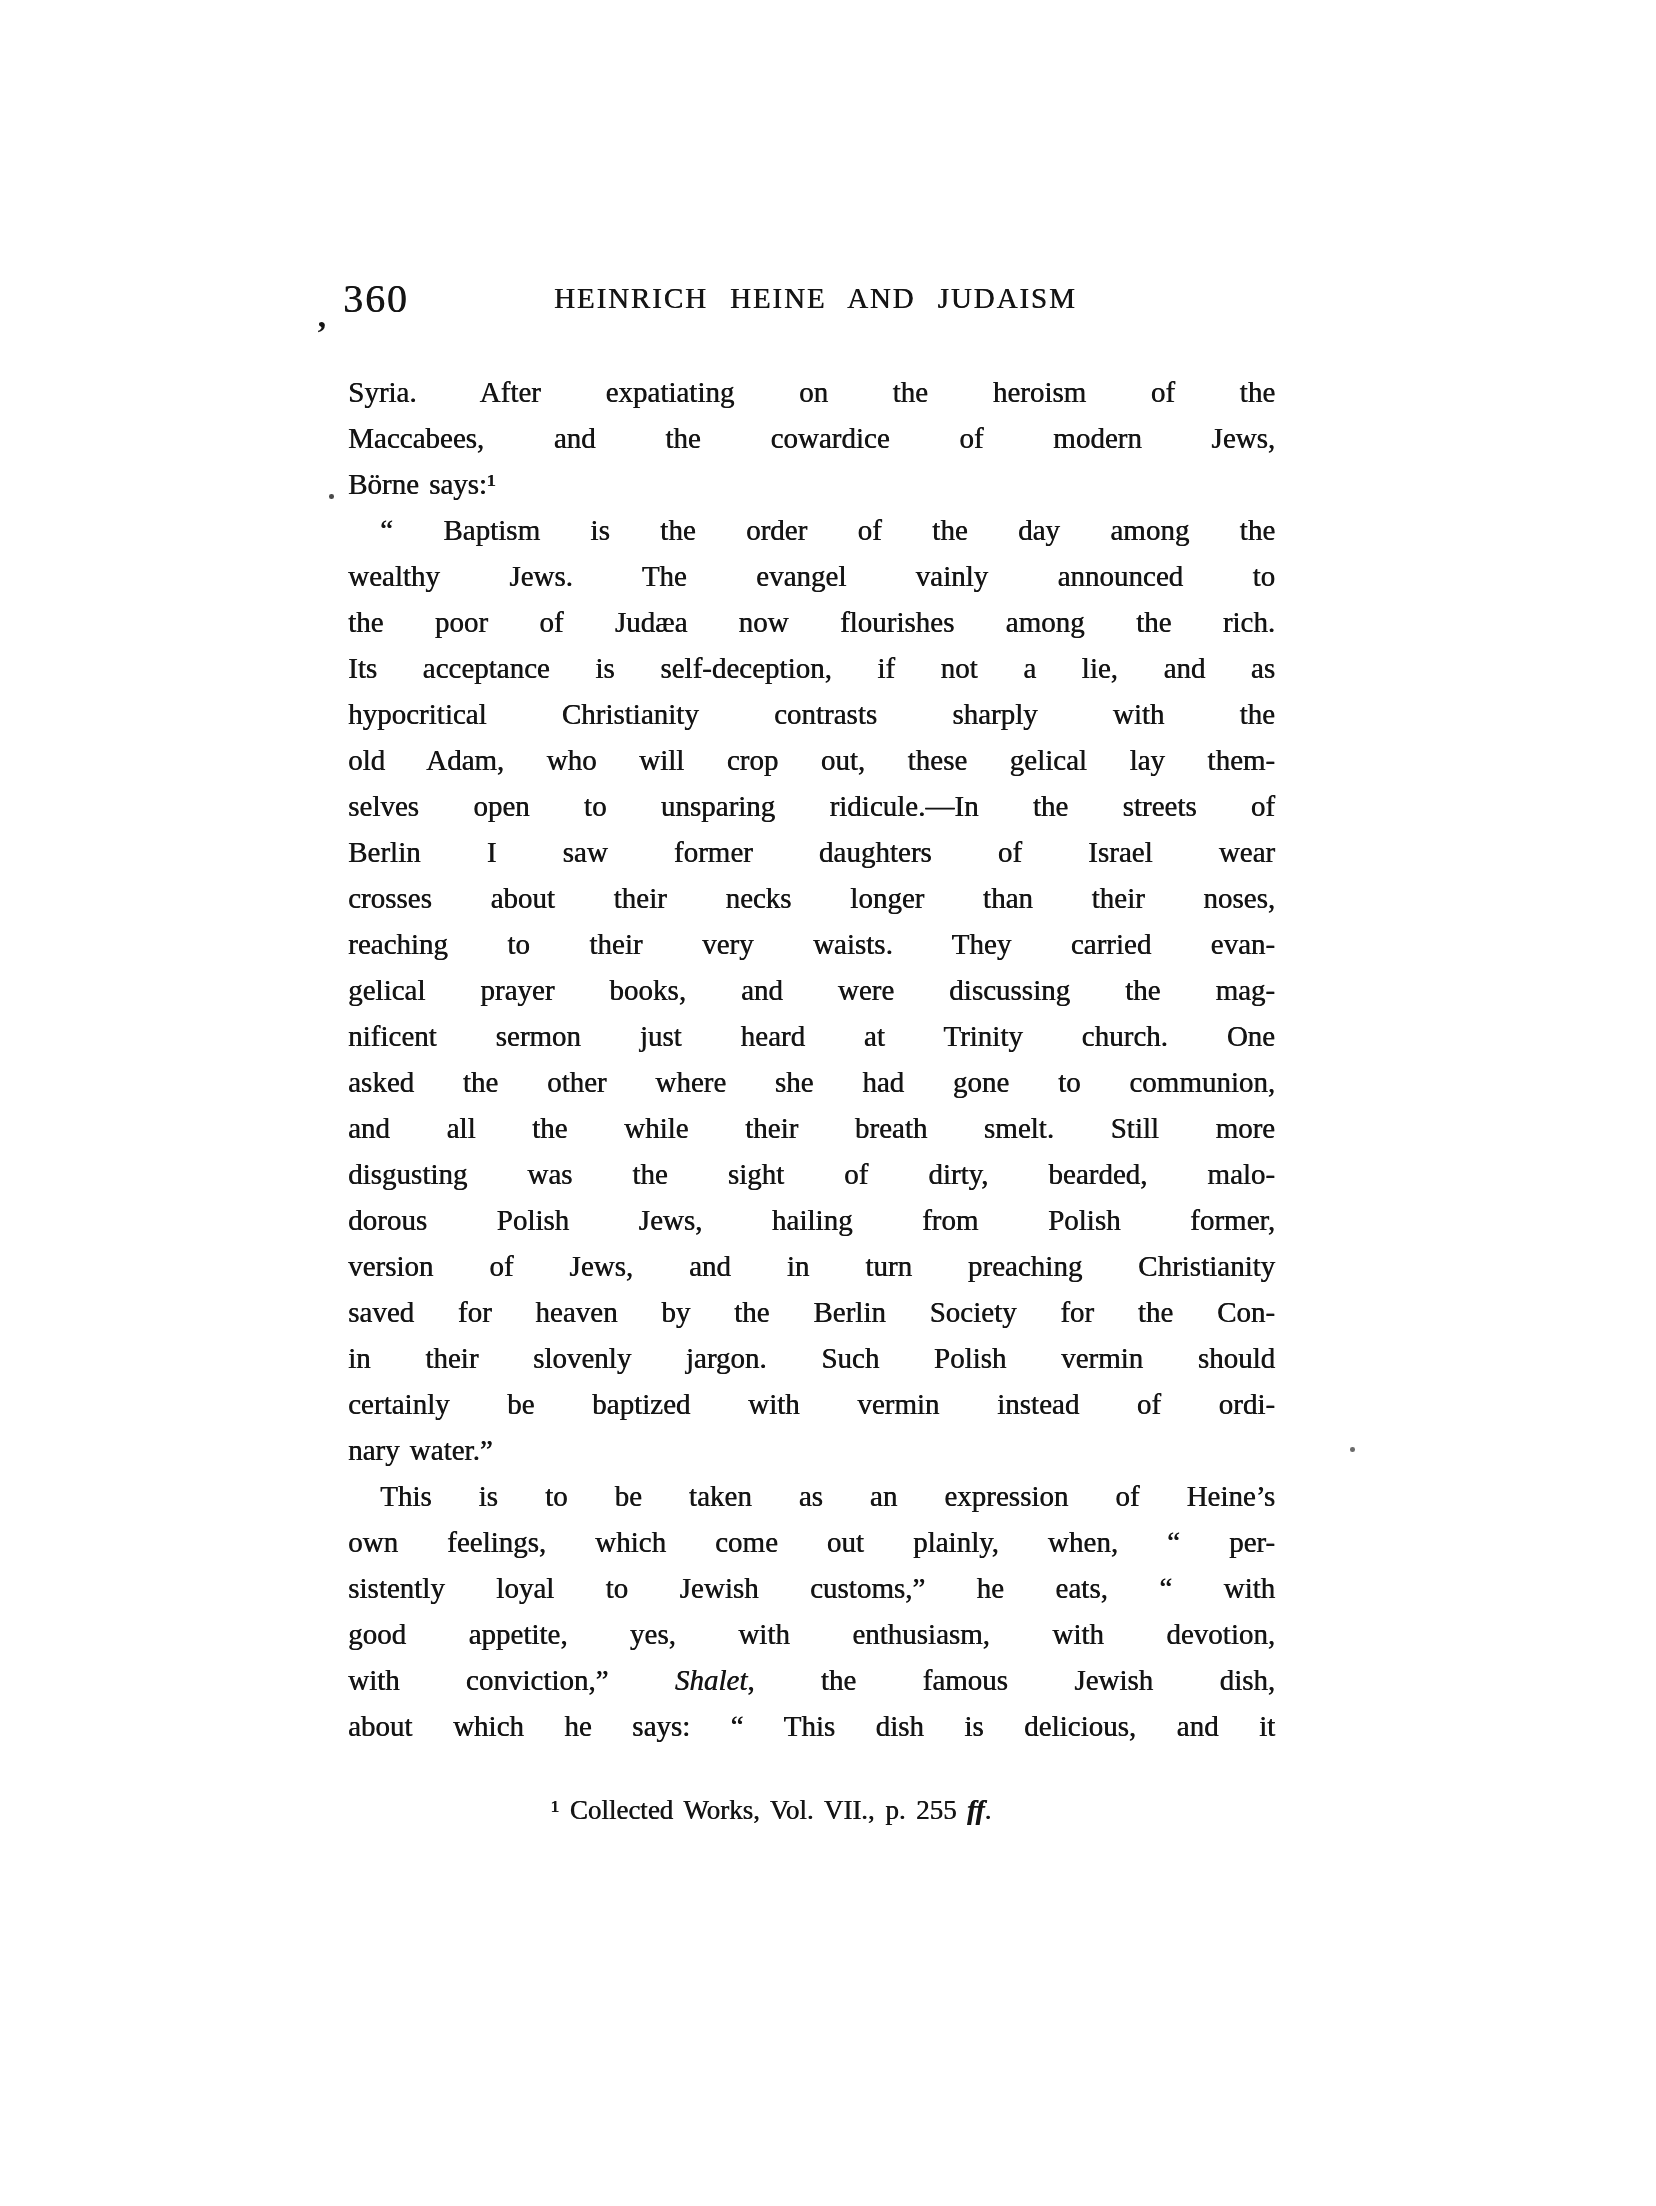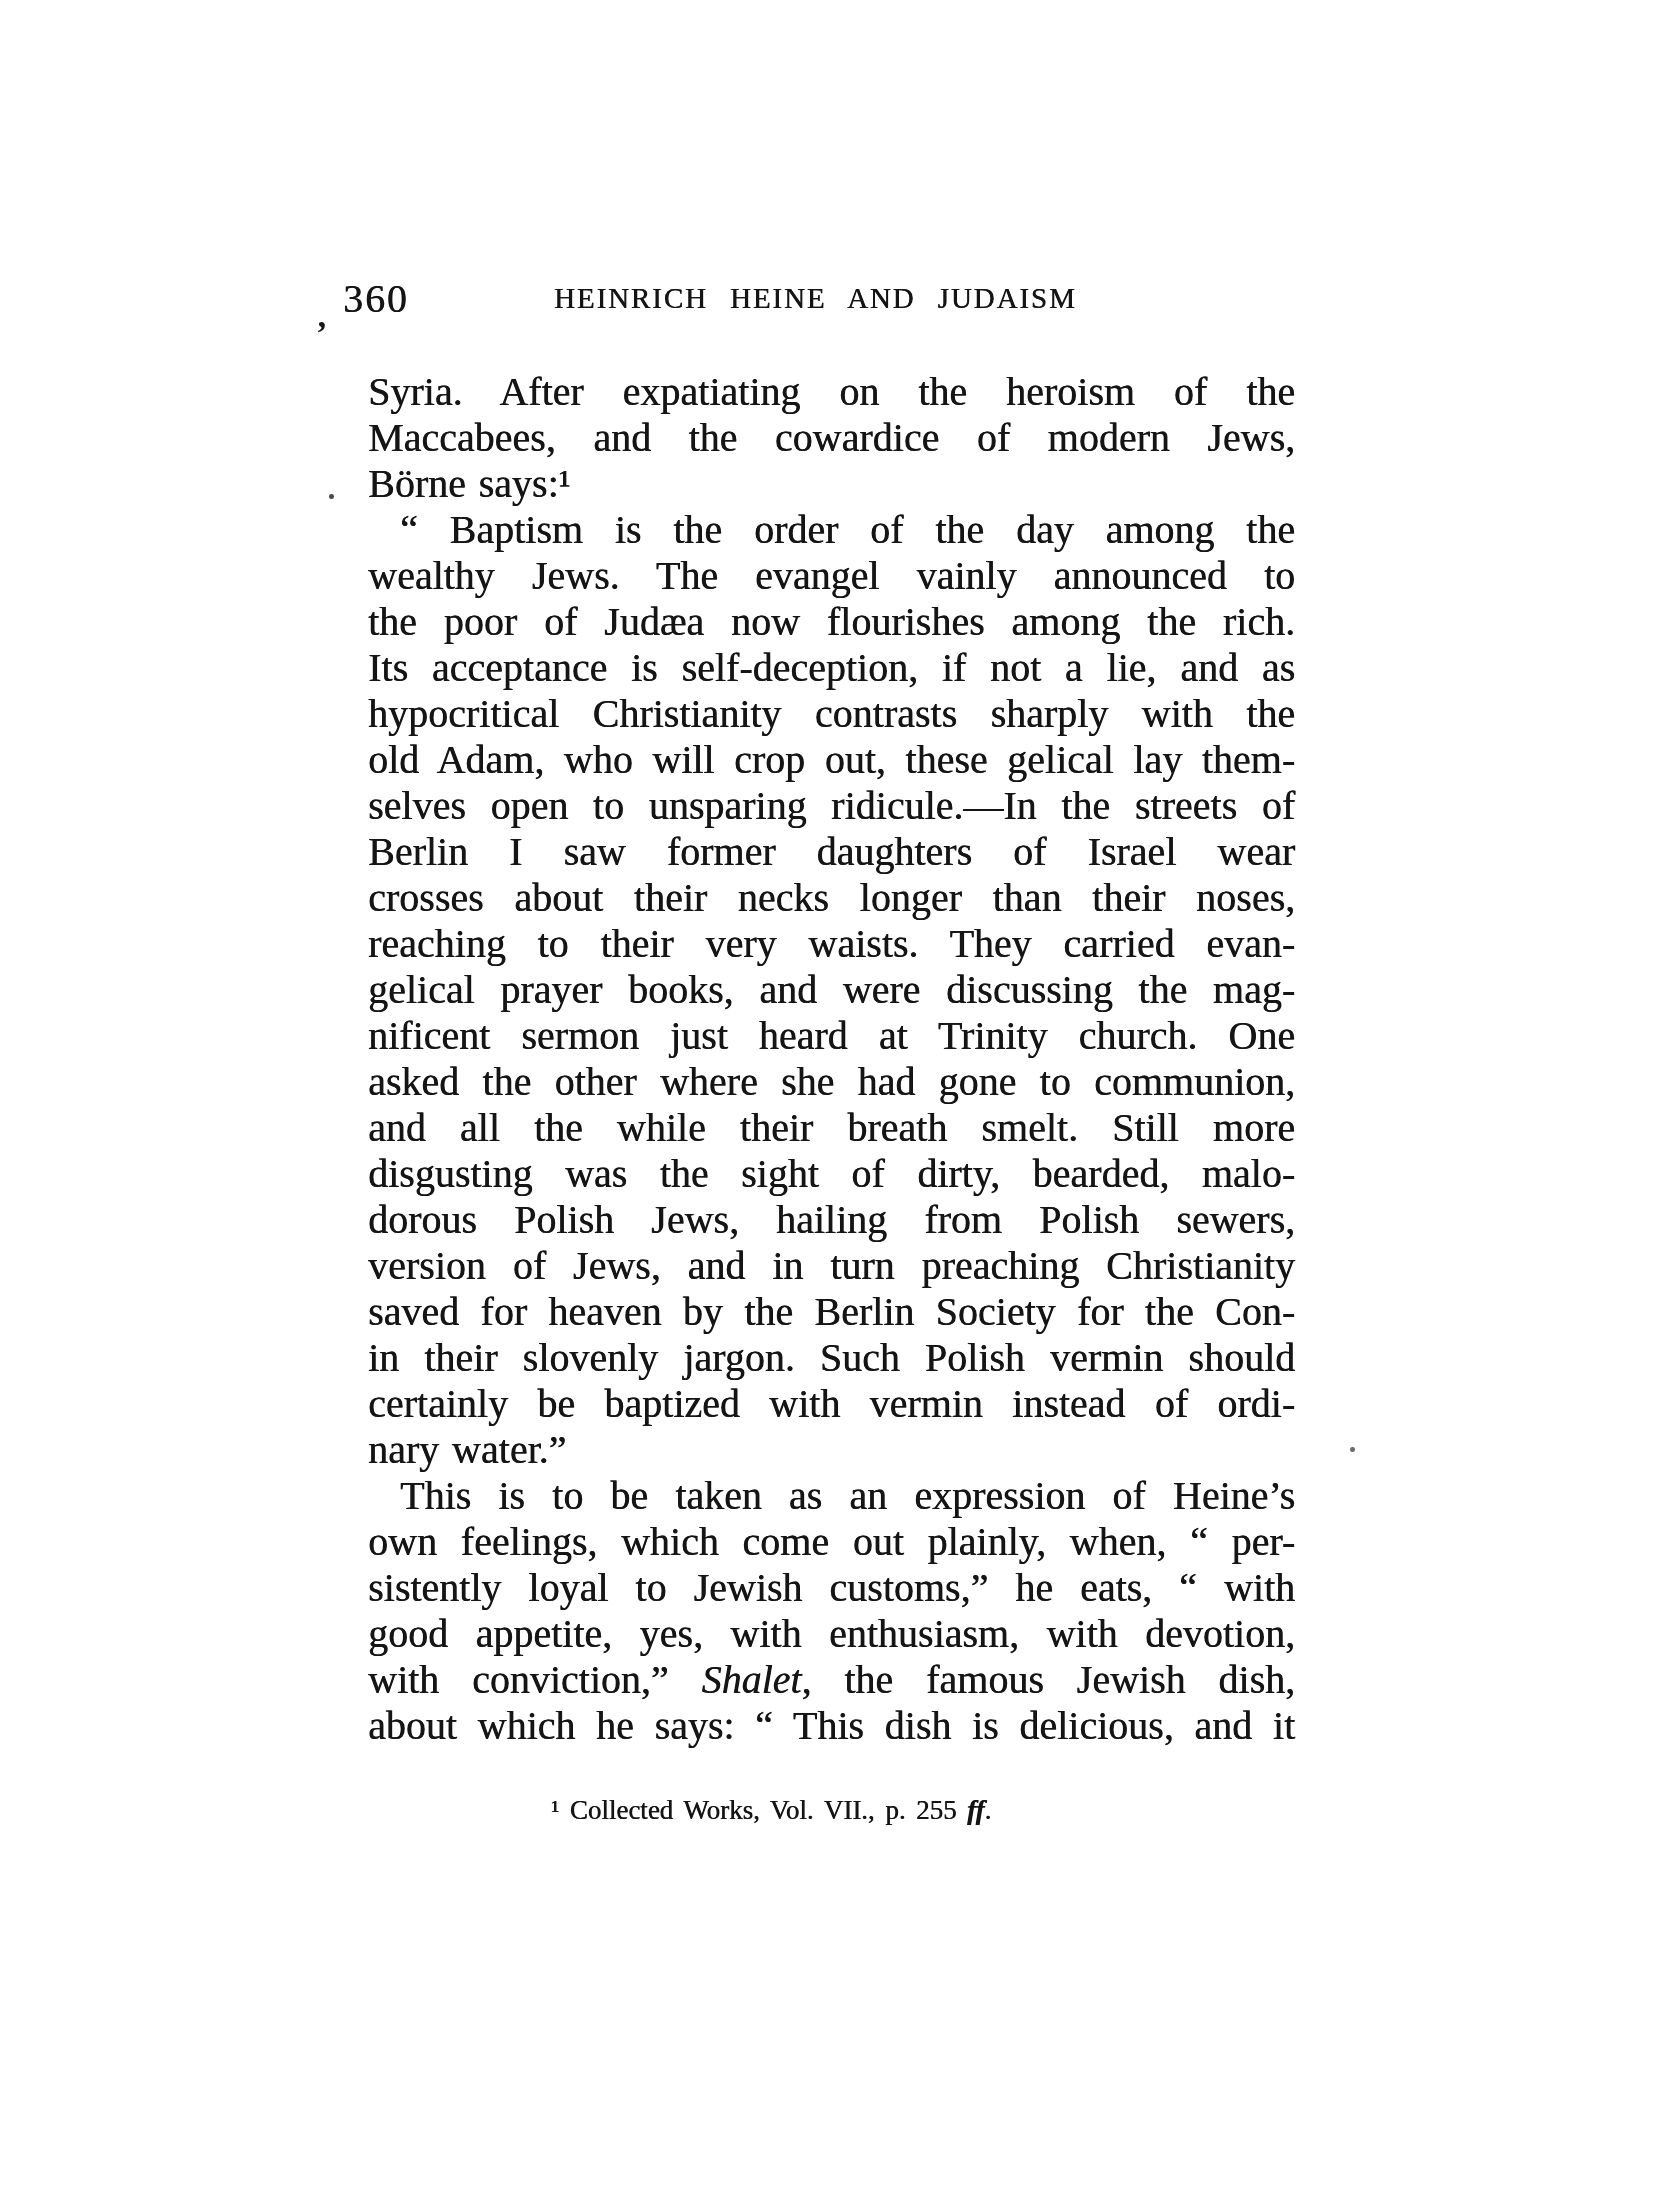--- a/index.html
+++ b/index.html
@@ -39,24 +39,24 @@
   .stray-apostrophe {
     position: absolute;
     left: 316px;
     top: 316px;
     font-size: 34px;
     line-height: 34px;
     font-weight: 700;
   }
   .body-text {
     position: absolute;
-    left: 368px;
+    left: 348px;
     top: 369px;
     width: 927px;
-    font-size: 40px;
+    font-size: 29px;
     word-spacing: 2.8px;
   }
   .line {
     height: 46px;
     line-height: 46px;
     text-align: justify;
     text-align-last: justify;
     white-space: nowrap;
   }
   .line.last {
@@ -120,21 +120,21 @@
     <div class="line"><span>old Adam, who will crop out, these gelical lay them-</span></div>
     <div class="line"><span>selves open to unsparing ridicule.—In the streets of</span></div>
     <div class="line"><span>Berlin I saw former daughters of Israel wear</span></div>
     <div class="line"><span>crosses about their necks longer than their noses,</span></div>
     <div class="line"><span>reaching to their very waists. They carried evan-</span></div>
     <div class="line"><span>gelical prayer books, and were discussing the mag-</span></div>
     <div class="line"><span>nificent sermon just heard at Trinity church. One</span></div>
     <div class="line"><span>asked the other where she had gone to communion,</span></div>
     <div class="line"><span>and all the while their breath smelt. Still more</span></div>
     <div class="line"><span>disgusting was the sight of dirty, bearded, malo-</span></div>
-    <div class="line"><span>dorous Polish Jews, hailing from Polish sewers,</span></div>
+    <div class="line"><span>dorous Polish Jews, hailing from Polish former,</span></div>
     <div class="line"><span>version of Jews, and in turn preaching Christianity</span></div>
     <div class="line"><span>saved for heaven by the Berlin Society for the Con-</span></div>
     <div class="line"><span>in their slovenly jargon. Such Polish vermin should</span></div>
     <div class="line"><span>certainly be baptized with vermin instead of ordi-</span></div>
     <div class="line last"><span>nary water.”</span></div>
     <div class="line indent"><span>This is to be taken as an expression of Heine’s</span></div>
     <div class="line"><span>own feelings, which come out plainly, when, “ per-</span></div>
     <div class="line"><span>sistently loyal to Jewish customs,” he eats, “ with</span></div>
     <div class="line"><span>good appetite, yes, with enthusiasm, with devotion,</span></div>
     <div class="line"><span>with conviction,” </span><i>Shalet</i><span>, the famous Jewish dish,</span></div>

